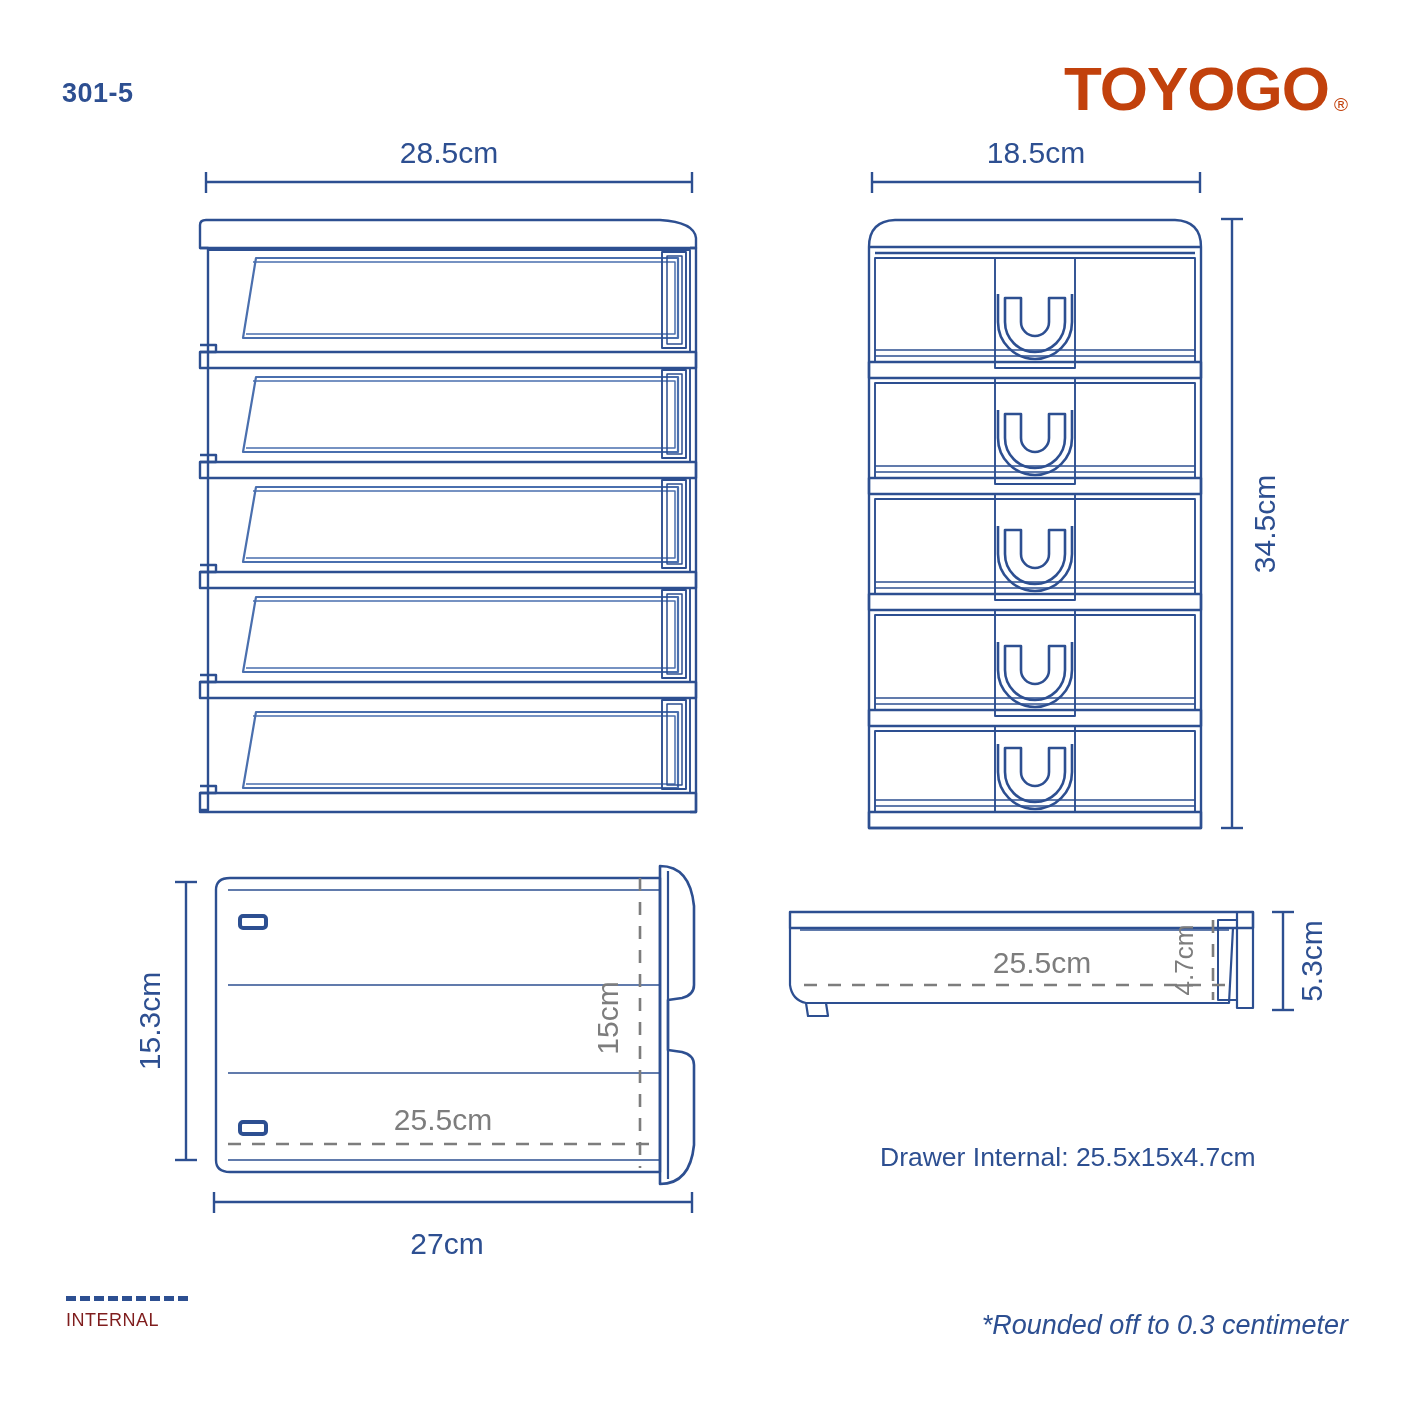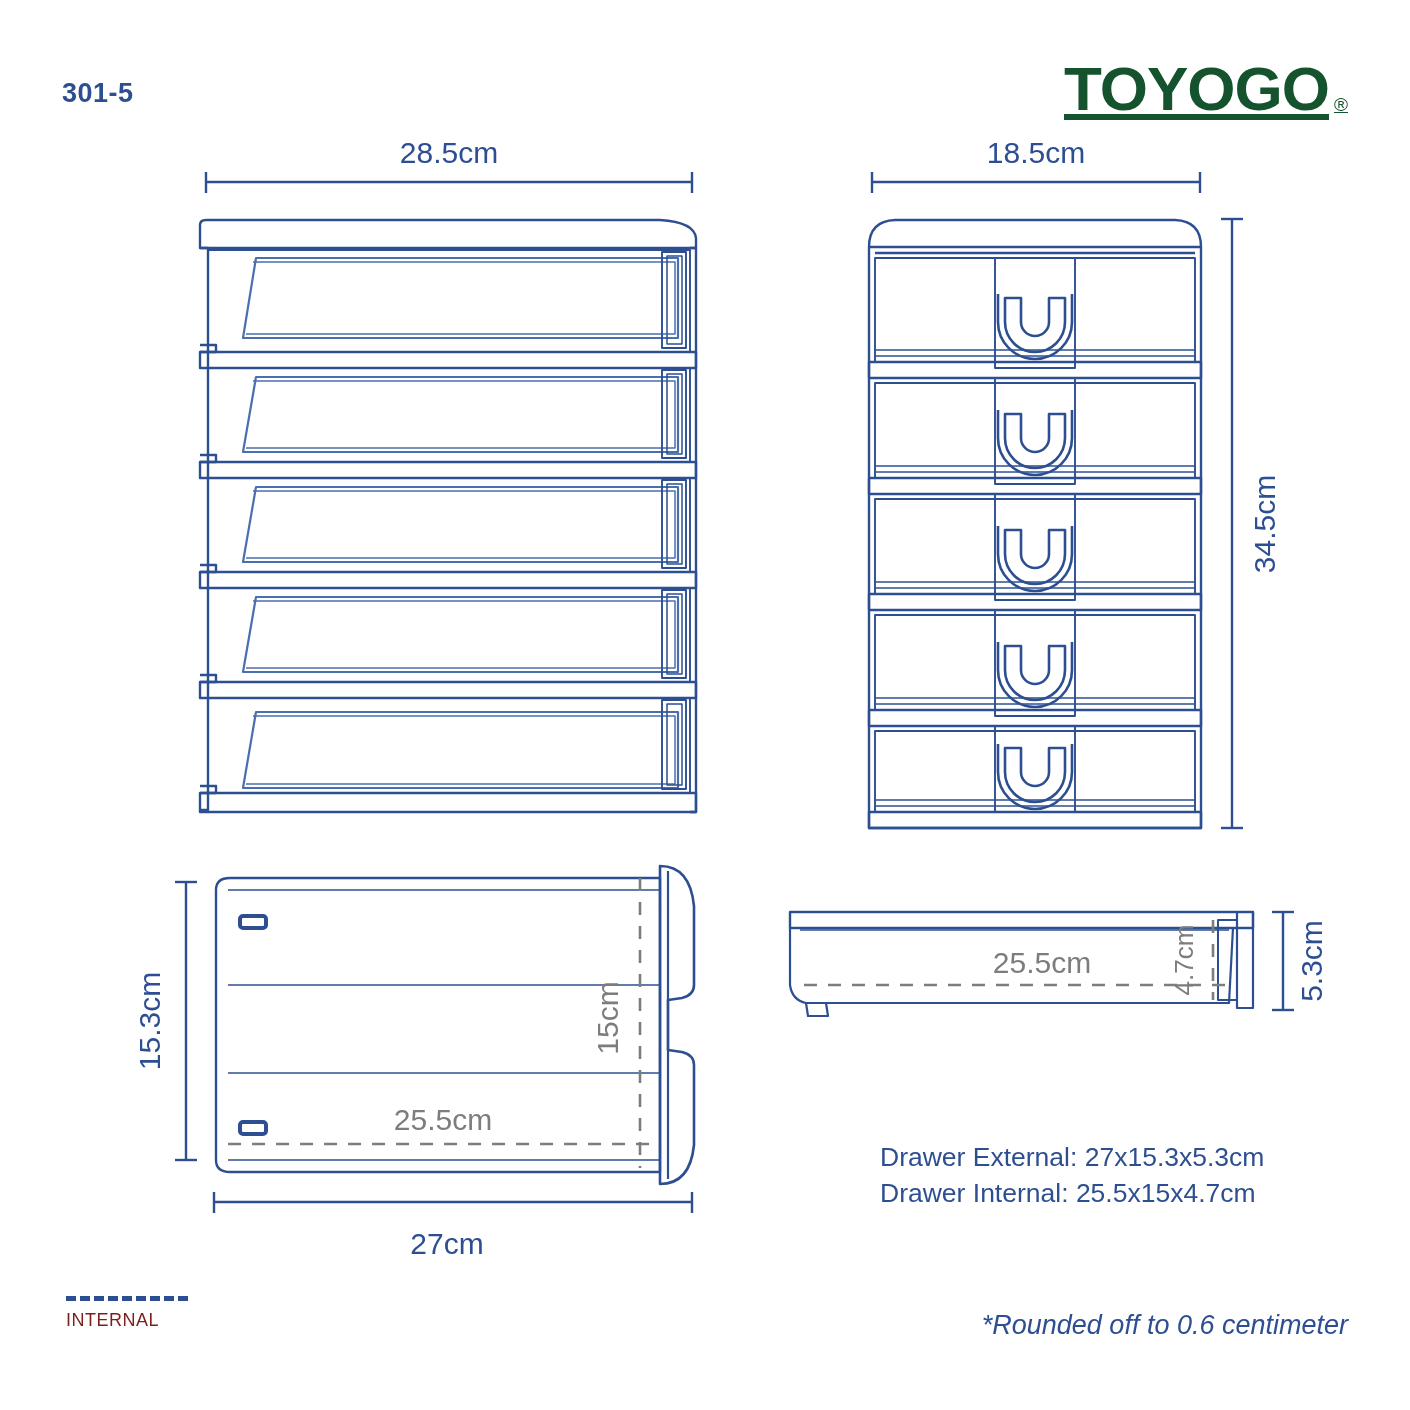--- a/index.html
+++ b/index.html
@@ -28,22 +28,21 @@
     font-weight: bold;
     color: #2d4f91;
     letter-spacing: 0.5px;
   }
   .brand {
     position: absolute;
     right: 62px;
     top: 58px;
     display: flex;
     align-items: flex-end;
-    color: #14532d;
-    text-decoration: underline;
+    color: #c2410c;
   }
   .brand-word {
     font-size: 62px;
     font-weight: bold;
     letter-spacing: -1px;
     line-height: 1;
   }
   .brand-reg {
     font-size: 19px;
     line-height: 1;
@@ -336,24 +335,23 @@
         <line x1="804" y1="985" x2="1229" y2="985"></line>
         <line x1="1213" y1="920" x2="1213" y2="1000"></line>
       </g>
       <text class="dim-txt-int" x="1042" y="973" text-anchor="middle">25.5cm</text>
       <text class="dim-txt-sm" x="1193" y="960" text-anchor="middle" transform="rotate(-90 1193 960)">4.7cm</text>
     </g>
   </svg>
 
   <div class="specs">
     <div class="gap"></div>
-    <div>Drawer External: 27x15.3x5.3cm</div>
     <div>Drawer Internal: 25.5x15x4.7cm</div>
   </div>
 
   <div class="legend">
     <div class="legend-dash"></div>
     <div class="legend-label">INTERNAL</div>
   </div>
 
-  <div class="footnote">*Rounded off to 0.6 centimeter</div>
+  <div class="footnote">*Rounded off to 0.3 centimeter</div>
 
 </div>
 
 </body></html>

